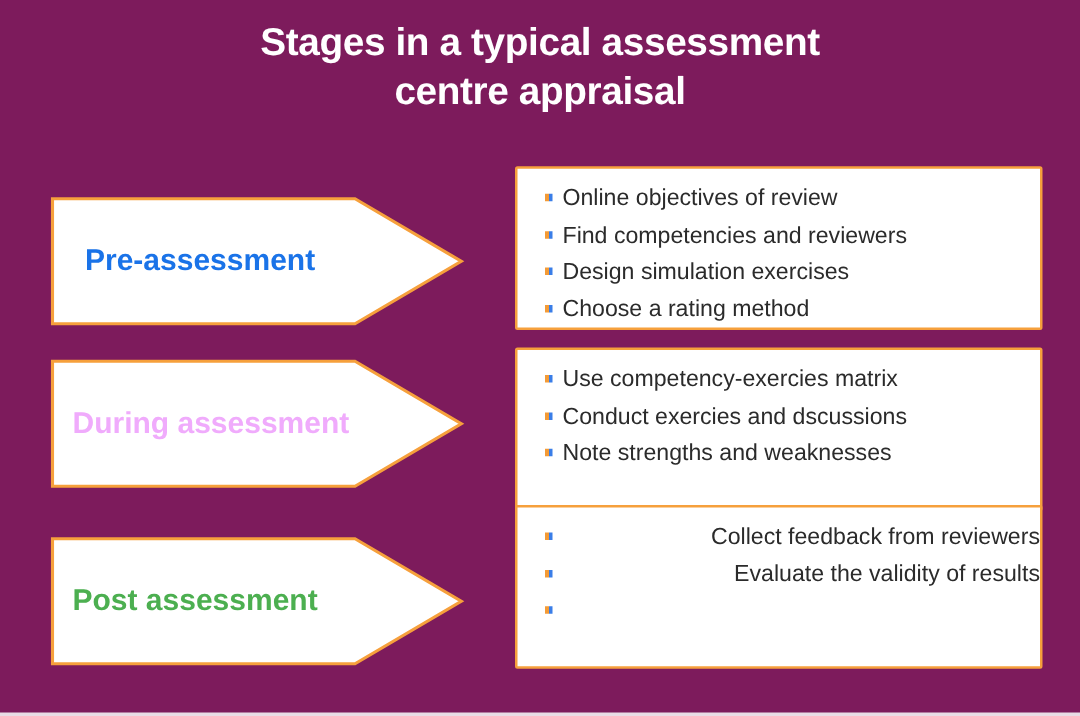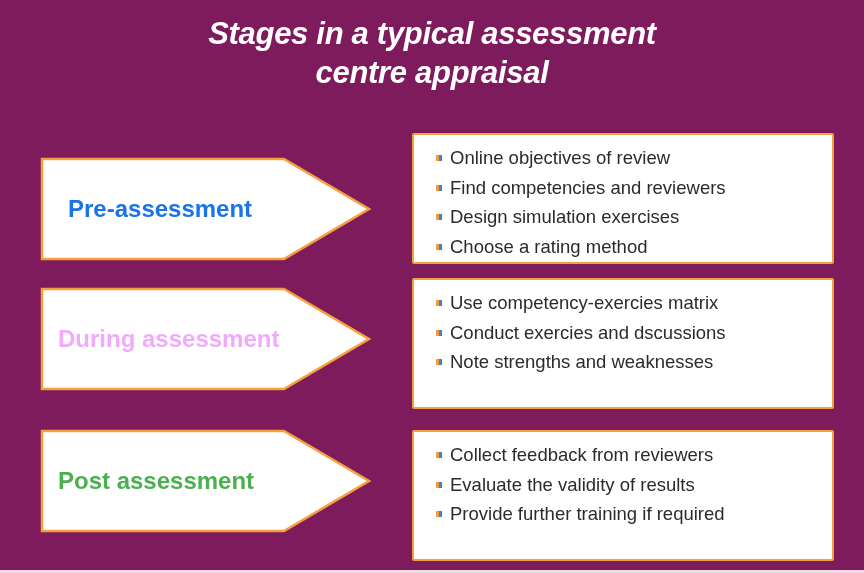--- a/index.html
+++ b/index.html
@@ -24,21 +24,20 @@
       position: absolute;
       top: 14px;
       left: 0;
       width: 864px;
       text-align: center;
       color: #ffffff;
       font-weight: bold;
       font-size: 31px;
       line-height: 39px;
       letter-spacing: -0.3px;
-      font-style: italic;
     }
     .title span { display: block; }
 
     .stage-arrow {
       position: absolute;
       left: 40px;
       width: 332px;
       height: 132px;
     }
     .stage-arrow svg {
@@ -126,22 +125,21 @@
     <li><span class="bullet"></span><span>Note strengths and weaknesses</span></li>
   </ul>
 </div>
 
 <div class="stage-arrow" style="top:429px;text-align:right;">
   <svg viewBox="0 0 332 104">
     <polygon points="2,2 244,2 329,52 244,102 2,102" fill="#ffffff" stroke="#f6a03c" stroke-width="2.5" stroke-linejoin="miter"></polygon>
   </svg>
   <div class="stage-label" style="left:18px; color:#4caf50;">Post assessment</div>
 </div>
-<div class="stage-box" style="top:430px; height:131px;">
+<div class="stage-box" style="top:404px; height:131px;text-align:right;">
   <ul>
     <li><span class="bullet"></span><span>Collect feedback from reviewers</span></li>
     <li><span class="bullet"></span><span>Evaluate the validity of results</span></li>
     <li><span class="bullet"></span></li>
-    <li><span class="bullet"></span><span>Provide further training if required</span></li>
   </ul>
 </div>
 
 <div class="bottom-strip"></div>
 
 </body></html>

